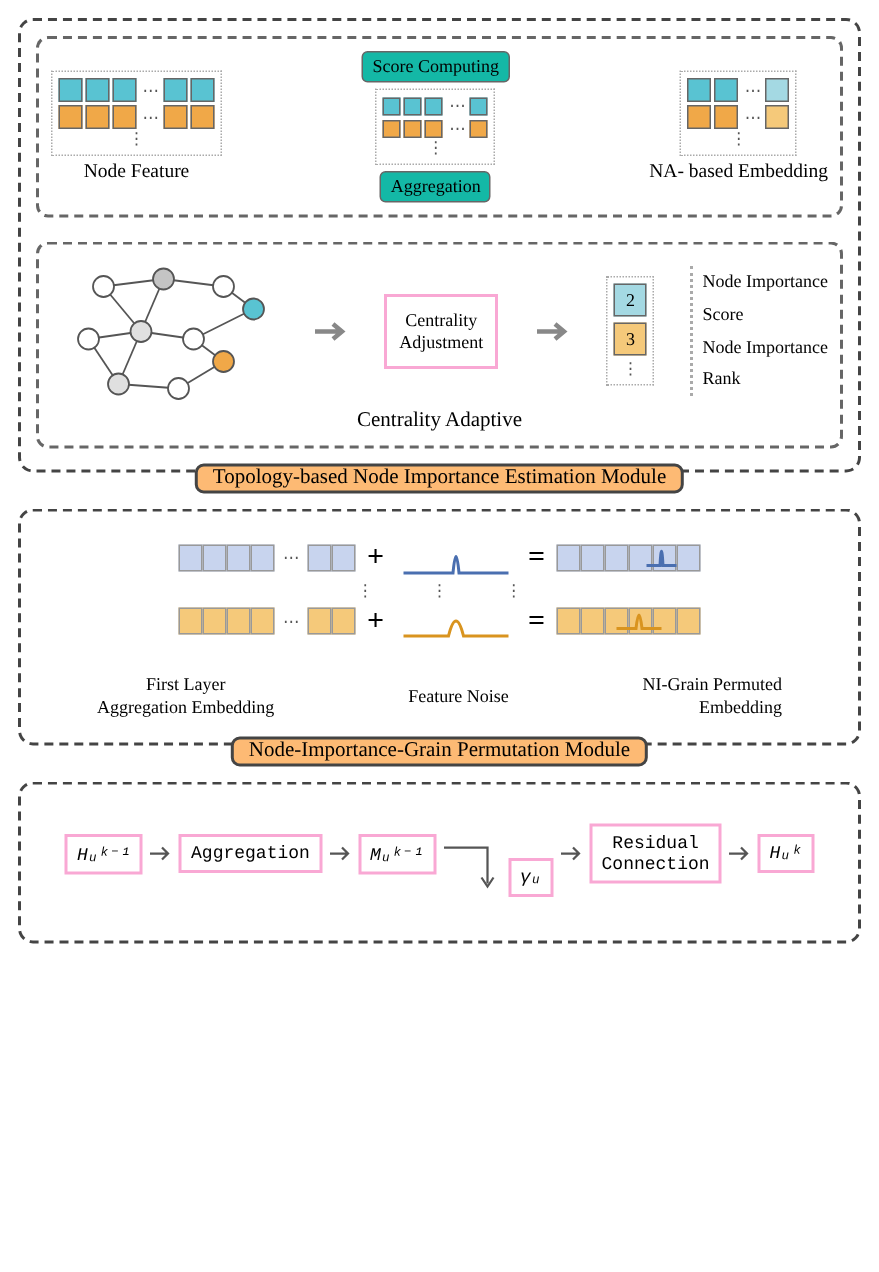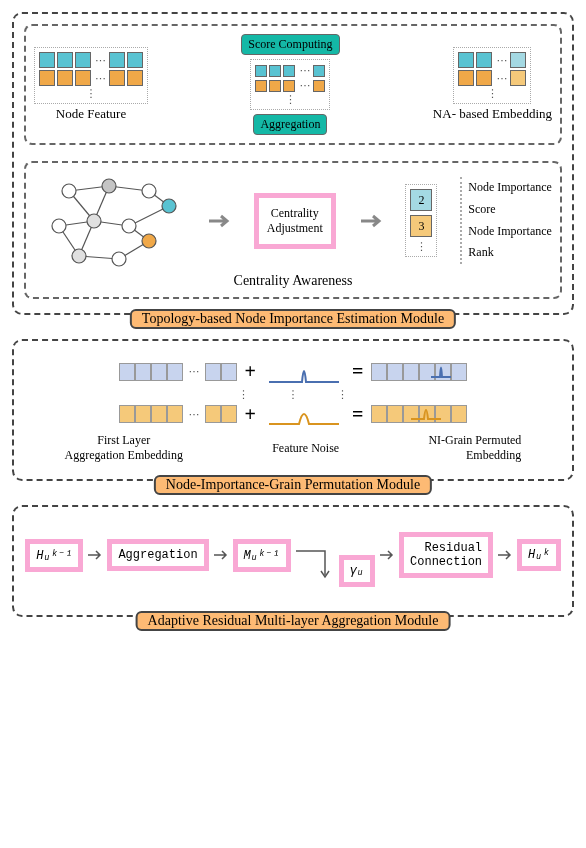--- a/index.html
+++ b/index.html
@@ -156,21 +156,21 @@
     .flow-row {
       display: flex;
       align-items: center;
       gap: 4px;
       justify-content: center;
       flex-wrap: nowrap;
       font-family: Liberation Mono, monospace;
     }
     
     .flow-box {
-      border: 5px solid #f9a8d4;
+      border: 2px solid #f9a8d4;
       padding: 6px 8px;
       font-size: 13px;
       text-align: center;
       background: #fff;
     }
     .flow-box.sm { padding: 4px 6px; font-size: 12px; }
     
     .math-sup { font-style: italic; }
     
     .spacer { margin-bottom: 24px; }
@@ -299,21 +299,21 @@
         <div class="dots-v">⋮</div>
       </div>
 
       <div class="importance-labels">
         <div style="white-space:pre-line;">Node Importance
 Score</div>
         <div style="white-space:pre-line;">Node Importance
 Rank</div>
       </div>
     </div>
-    <div class="sub-label">Centrality Awareness</div>
+    <div class="sub-label">Centrality Adaptive</div>
   </div>
 
   <div class="module-label">Topology-based Node Importance Estimation Module</div>
 </div>
 
 <div class="module spacer" style="padding:16px 10px;">
 
   <div class="noise-row">
     <div class="embed-row">
         <div class="embed-cell blue-lt"></div>
@@ -373,21 +373,21 @@
           <div class="embed-cell orange-lt"></div>
           <div class="embed-cell orange-lt"></div>
           <div class="embed-cell orange-lt"></div>
         </div>
       <svg style="position:absolute;top:-8px;left:35px;width:40px;height:26px;">
           <path d="M5 22 Q15 22 18 22 Q20 4 22 22 Q25 22 35 22" stroke="#d9941f" stroke-width="2" fill="none"></path>
         </svg>
     </div>
   </div>
 
-  <div class="row" style="margin-top:4px; font-size:12px; justify-content:space-around;">
+  <div class="row" style="margin-top:20px; font-size:12px; justify-content:space-around;">
     <div style="white-space:pre-line; text-align:center;">First Layer
 Aggregation Embedding</div>
     <div>Feature Noise</div>
     <div style="white-space:pre-line; text-align:right;">NI-Grain Permuted
 Embedding</div>
   </div>
 
   <div class="module-label">Node-Importance-Grain Permutation Module</div>
 </div>
 
@@ -408,23 +408,22 @@
     </svg>
 
     <div class="col" style="gap:4px;">
       <div style="height:28px;"></div>
       <div class="flow-box sm math-sup">γᵤ</div>
     </div>
 
     <svg width="16" height="12">
         <path d="M1 6 L12 6 M9 2 L13 6 L9 10" stroke="#555" stroke-width="1.5" fill="none"></path>
       </svg>
-    <div class="flow-box sm" style="white-space:pre-line;text-align:right;">Residual
+    <div class="flow-box sm" style="white-space:pre-line;">Residual
 Connection</div>
     <svg width="16" height="12">
         <path d="M1 6 L12 6 M9 2 L13 6 L9 10" stroke="#555" stroke-width="1.5" fill="none"></path>
       </svg>
     <div class="flow-box sm math-sup">Hᵤᵏ</div>
   </div>
 
 
-  <div class="module-label">Adaptive Residual Multi-layer Aggregation Module</div>
 </div>
 
 </body></html>

